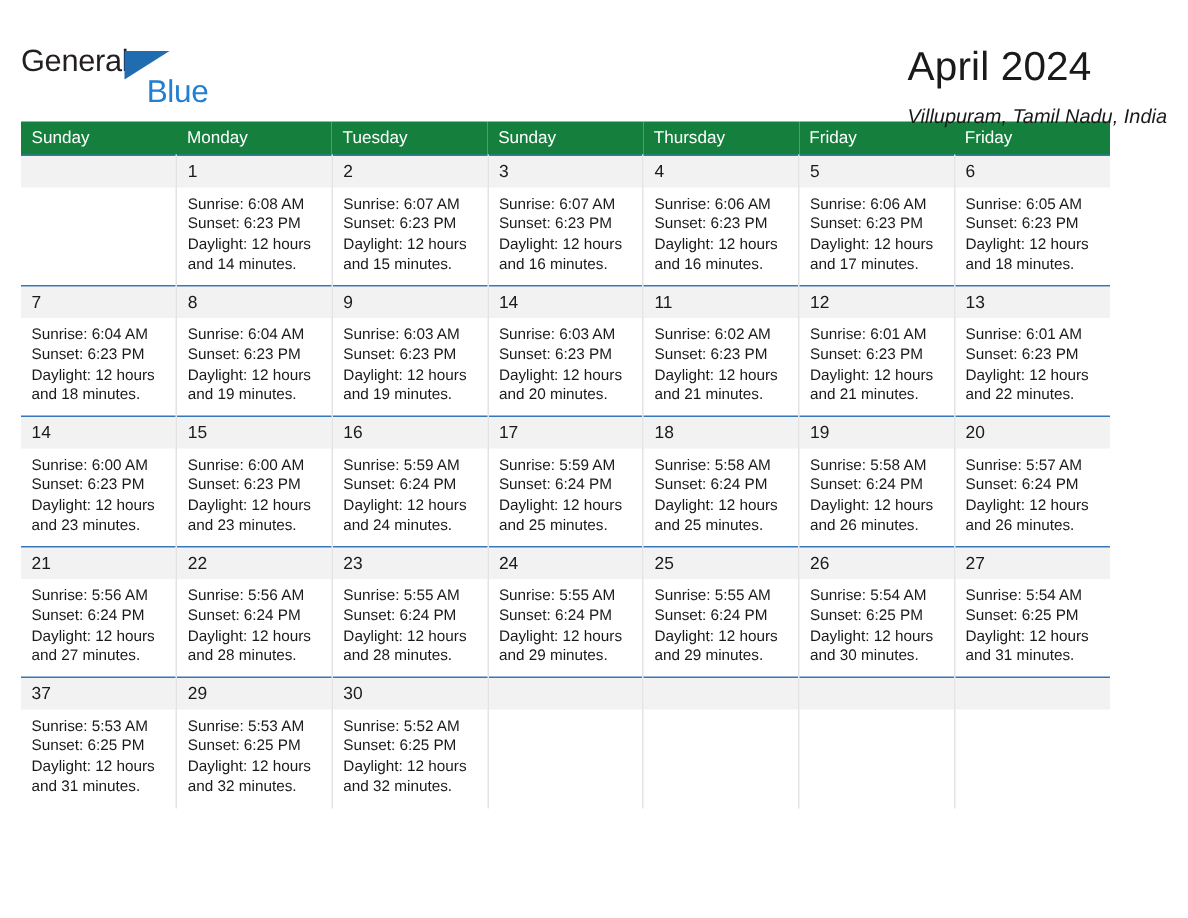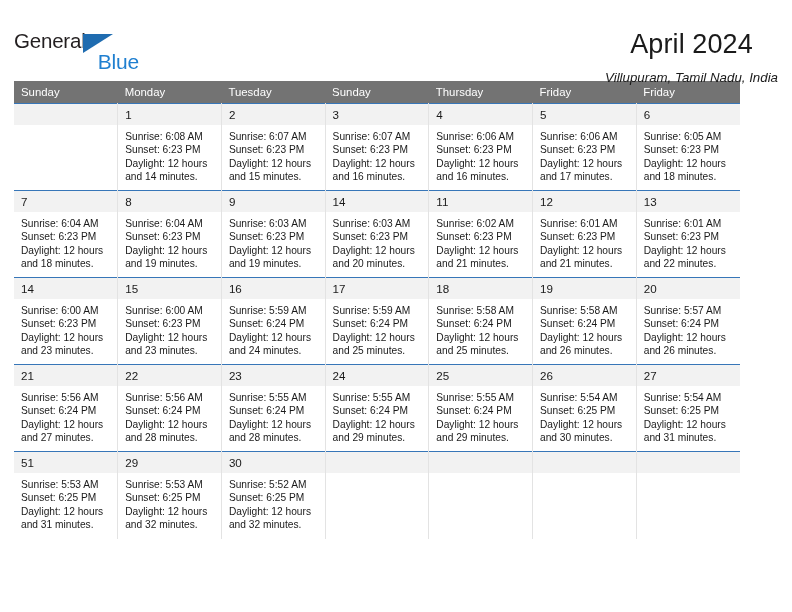--- a/index.html
+++ b/index.html
@@ -56,21 +56,21 @@
   .logo-row2 {
     font-size: 21px;
     line-height: 21px;
     color: #1f7fd0;
     letter-spacing: -0.2px;
     padding-left: 28px;
     margin-top: -1px;
     text-align: right;
   }
   .titles {
-    text-align: center;
+    text-align: left;
     padding-top: 0px;
   }
   .cal-title {
     font-size: 27px;
     line-height: 32px;
     font-weight: normal;
     color: #1a1a1a;
     letter-spacing: 0.1px;
   }
   .cal-sub {
@@ -82,21 +82,21 @@
   }
 
   
   .cal {
     margin-top: 11px;
     width: 726px;
     border-collapse: collapse;
     table-layout: fixed;
   }
   .cal th {
-    background: #737373;
+    background: #15803d;
     color: #ffffff;
     font-size: 11.4px;
     font-weight: normal;
     text-align: left;
     padding: 5px 0 5px 7px;
     height: 19px;
     box-sizing: border-box;
     border: none;
   }
   .weekrow > td {
@@ -406,21 +406,21 @@
             <div class="cellbody">
               <div>Sunrise: 5:54 AM</div>
               <div>Sunset: 6:25 PM</div>
               <div>Daylight: 12 hours</div>
               <div>and 31 minutes.</div>
             </div>
           </td>
         </tr>
         <tr class="weekrow">
           <td>
-            <div class="daynum">51</div>
+            <div class="daynum">37</div>
             <div class="cellbody">
               <div>Sunrise: 5:53 AM</div>
               <div>Sunset: 6:25 PM</div>
               <div>Daylight: 12 hours</div>
               <div>and 31 minutes.</div>
             </div>
           </td>
           <td>
             <div class="daynum">29</div>
             <div class="cellbody">

